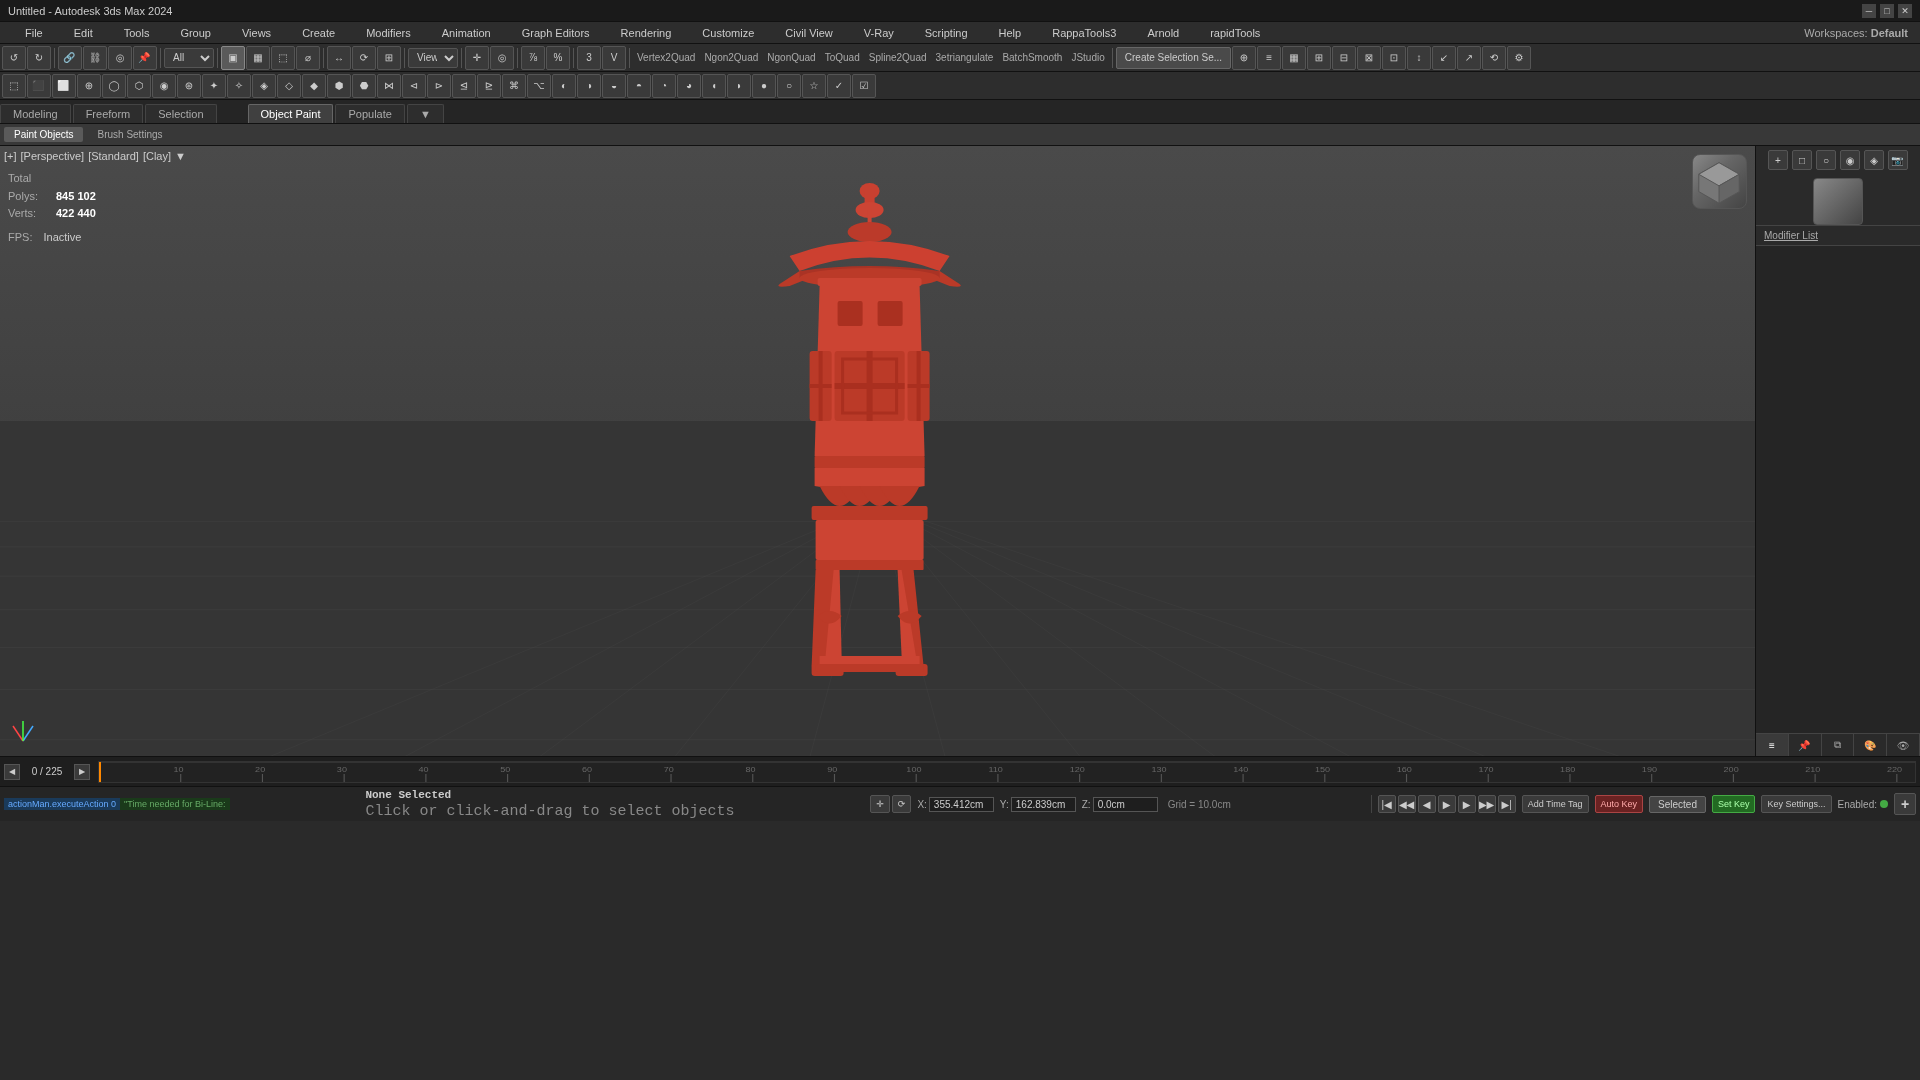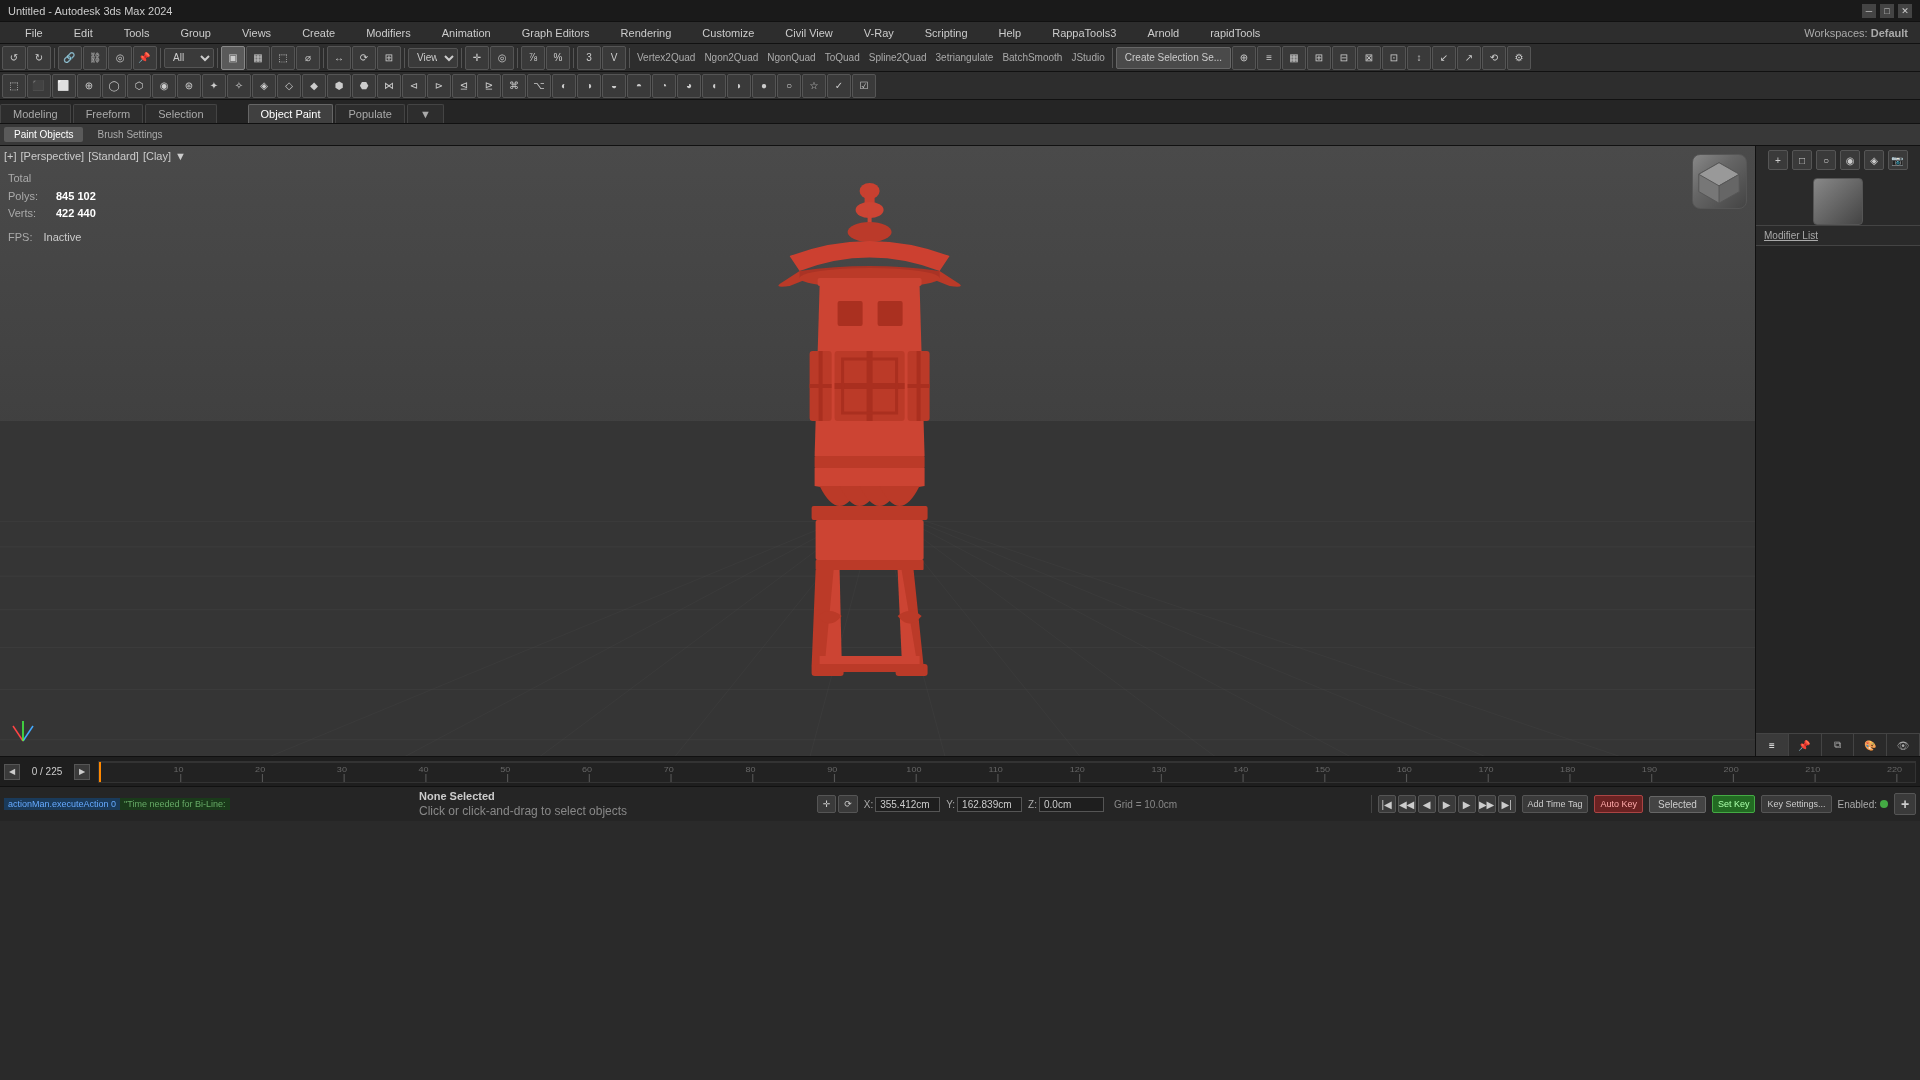--- a/index.html
+++ b/index.html
@@ -872,23 +872,23 @@
 
   <div id="status-left" style="min-width:200px;">
     <div style="display:flex; gap:4px; align-items:center;">
       <div id="script-line" style="background:#1a3a5a; padding:1px 4px; font-size:9px; color:#6af; max-width:140px; overflow:hidden; text-overflow:ellipsis; white-space:nowrap;">actionMan.executeAction 0</div>
     </div>
     <div style="display:flex; gap:4px; align-items:center;">
       <div id="script-line2" style="background:#1a3a1a; padding:1px 4px; font-size:9px; color:#6a6; max-width:140px; overflow:hidden; text-overflow:ellipsis; white-space:nowrap;">"Time needed for Bi-Line:</div>
     </div>
   </div>
 
-  <div style="display:flex; flex-direction:column; gap:2px;">
+  <div style="display:flex; flex-direction:column; gap:2px;font-family:Liberation Mono, monospace;">
     <span style="font-size:11px; color:#ccc; font-weight:bold;">None Selected</span>
-    <span style="font-size:12px; color:#888;">Click or click-and-drag to select objects</span>
+    <span style="font-size:15px; color:#888;">Click or click-and-drag to select objects</span>
   </div>
 
   <div id="status-center">
 
     <div style="display:flex; gap:2px;">
       <button class="status-btn">✛</button>
       <button class="status-btn">⟳</button>
     </div>
     <div class="coord-box">
       <span class="coord-label">X:</span>

